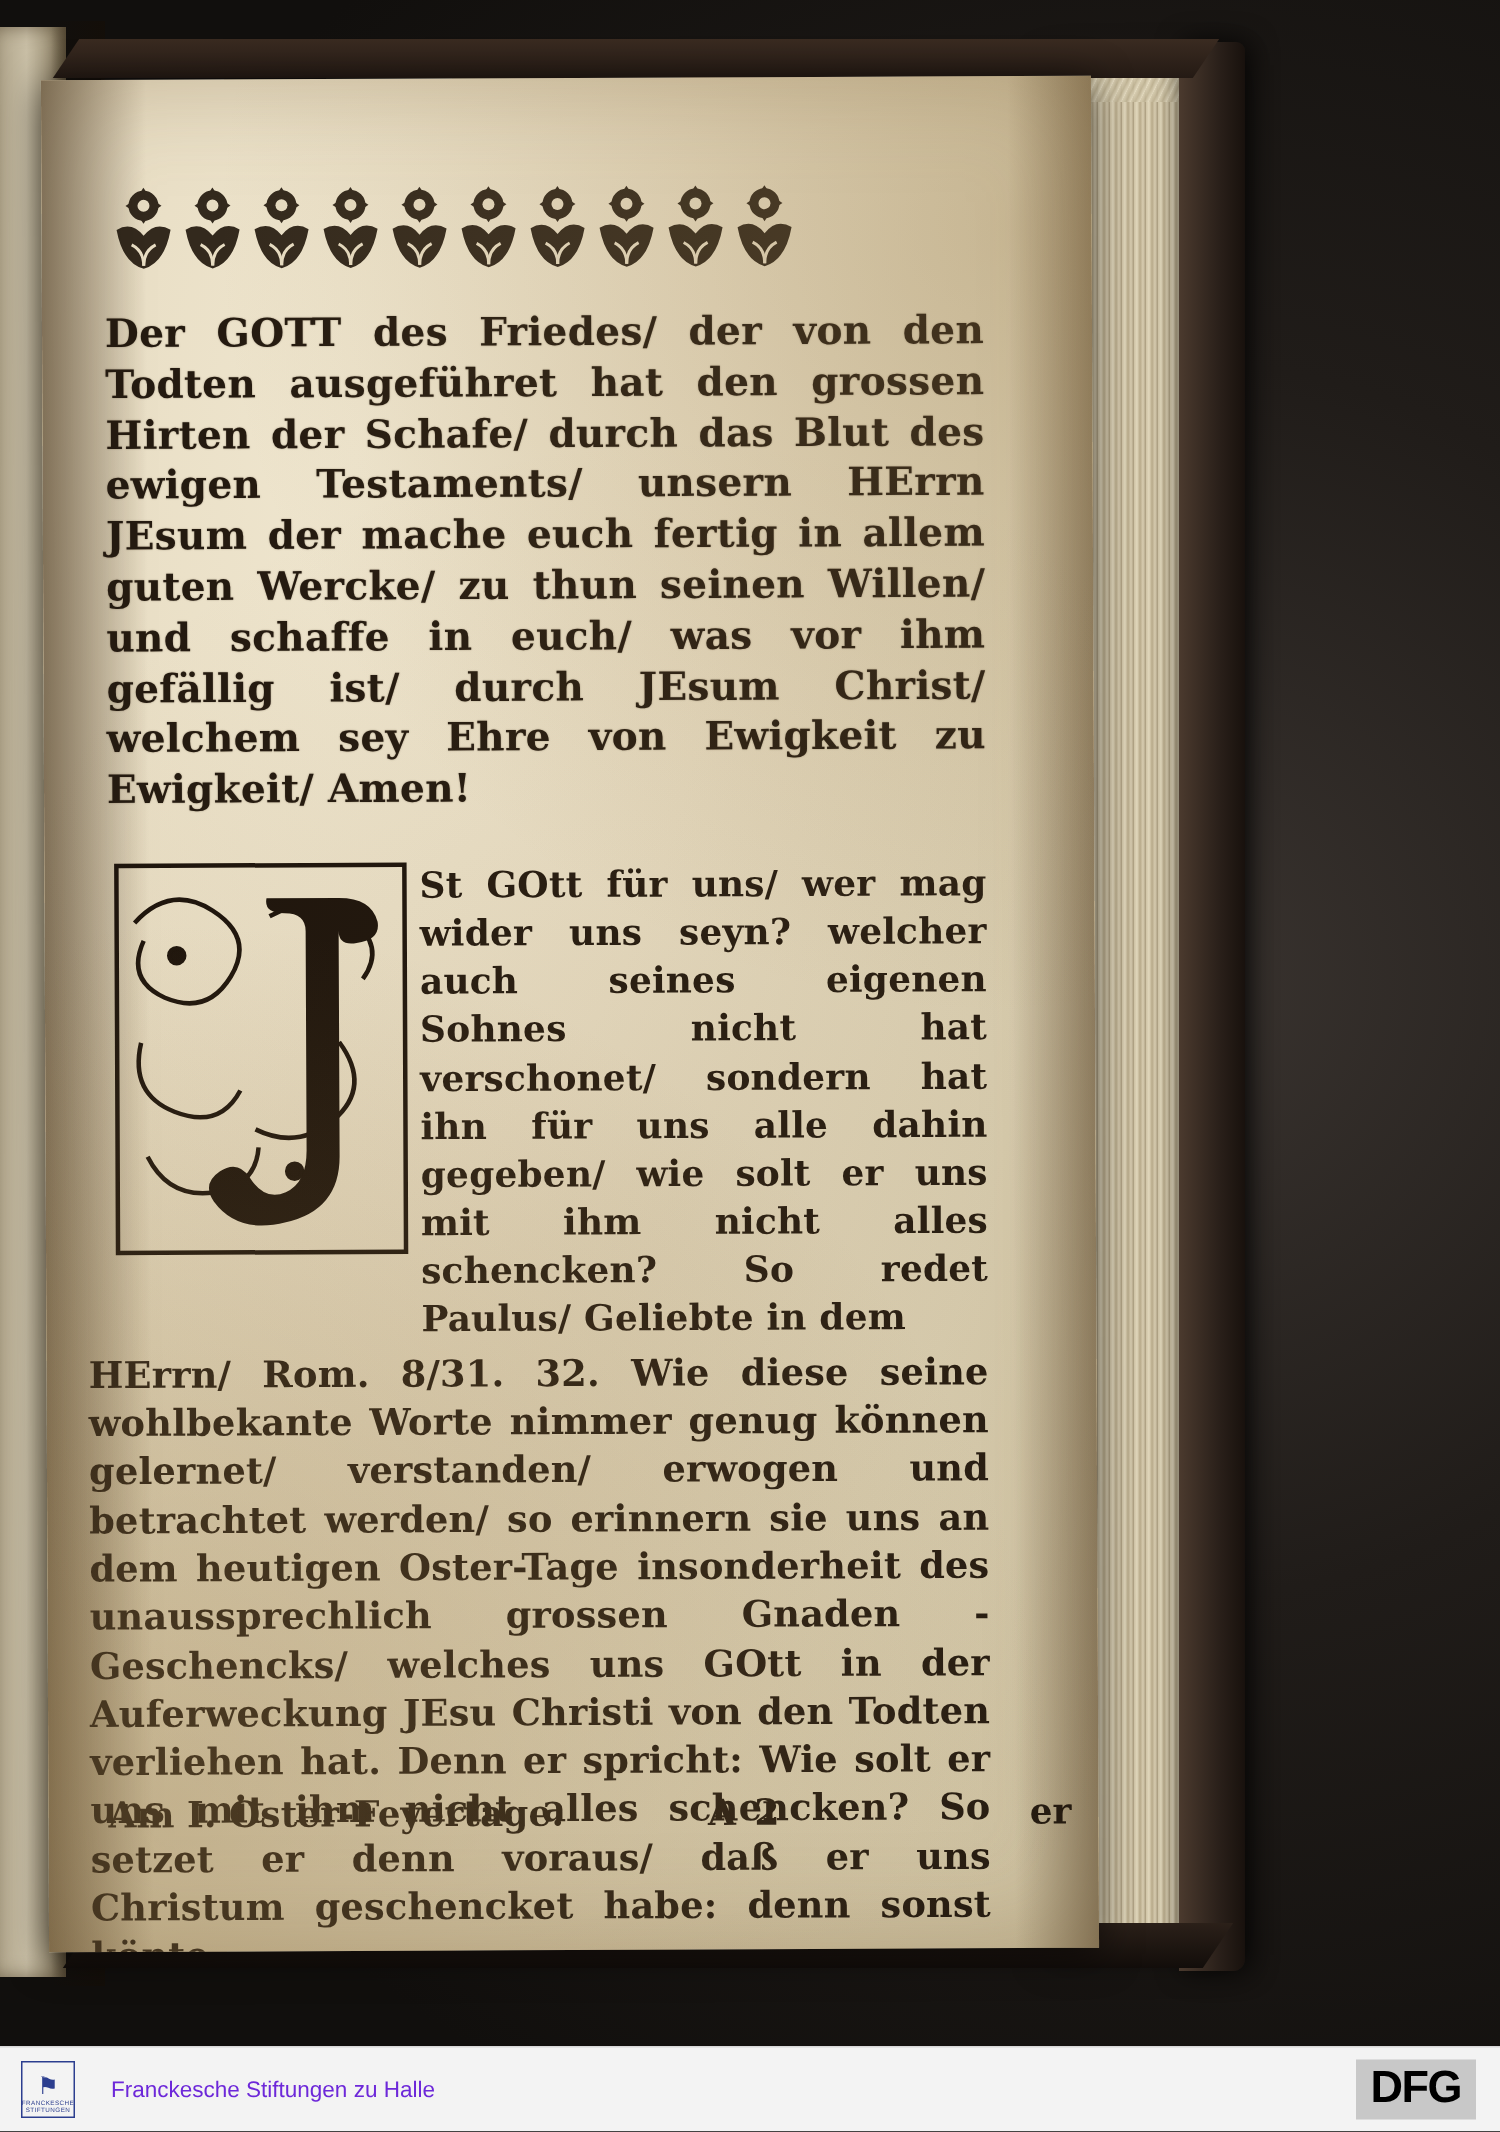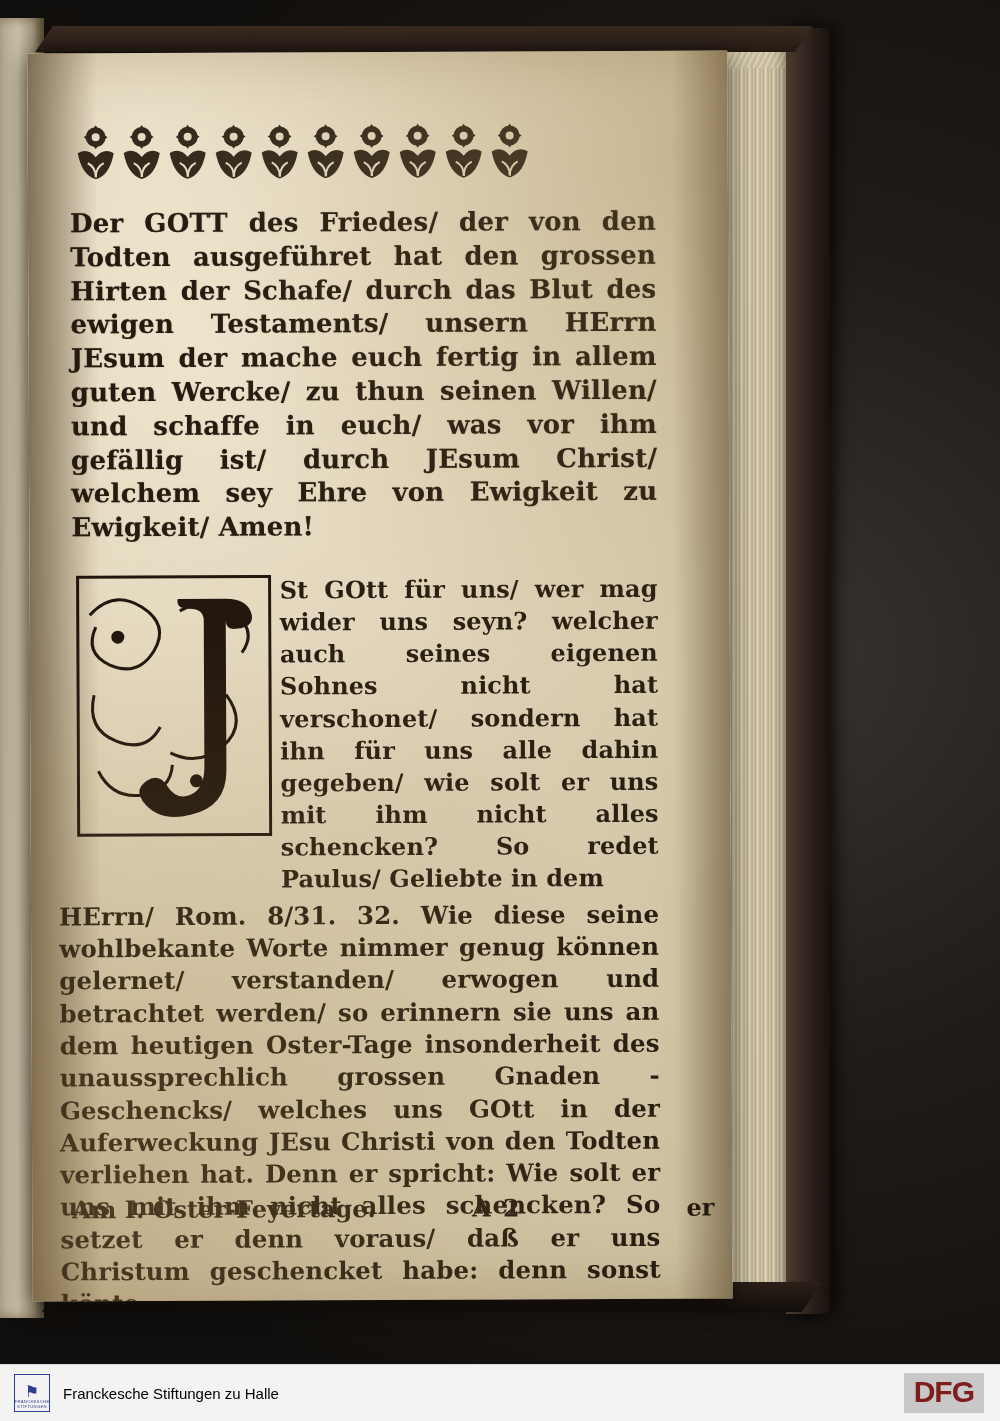--- a/index.html
+++ b/index.html
@@ -225,33 +225,33 @@
     box-sizing: border-box;
     padding-bottom: 2px;
   }
   .fs-logo .mark { font-size: 16px; line-height: 14px; }
   .fs-logo .cap {
     font-family: "Liberation Sans", sans-serif;
     font-size: 4.2px; letter-spacing: .3px; text-align: center;
     line-height: 5px;
   }
   .fs-label {
-    margin-left: 13px;
+    margin-left: 24px;
     font-family: "Liberation Sans", sans-serif;
     font-size: 15px;
-    color: #000000;
+    color: #6d28d9;
   }
   .dfg {
     margin-left: auto;
     margin-right: 16px;
     font-family: "Liberation Sans", sans-serif;
     font-weight: 700;
     font-size: 30px;
     letter-spacing: -1px;
-    color: #7f1d1d;
+    color: #000000;
     background: #c8c8c8;
     padding: 2px 10px 4px 10px;
   }
 </style>
 </head>
 <body>
 
 <div id="page">
 
   <div class="backdrop"></div>

